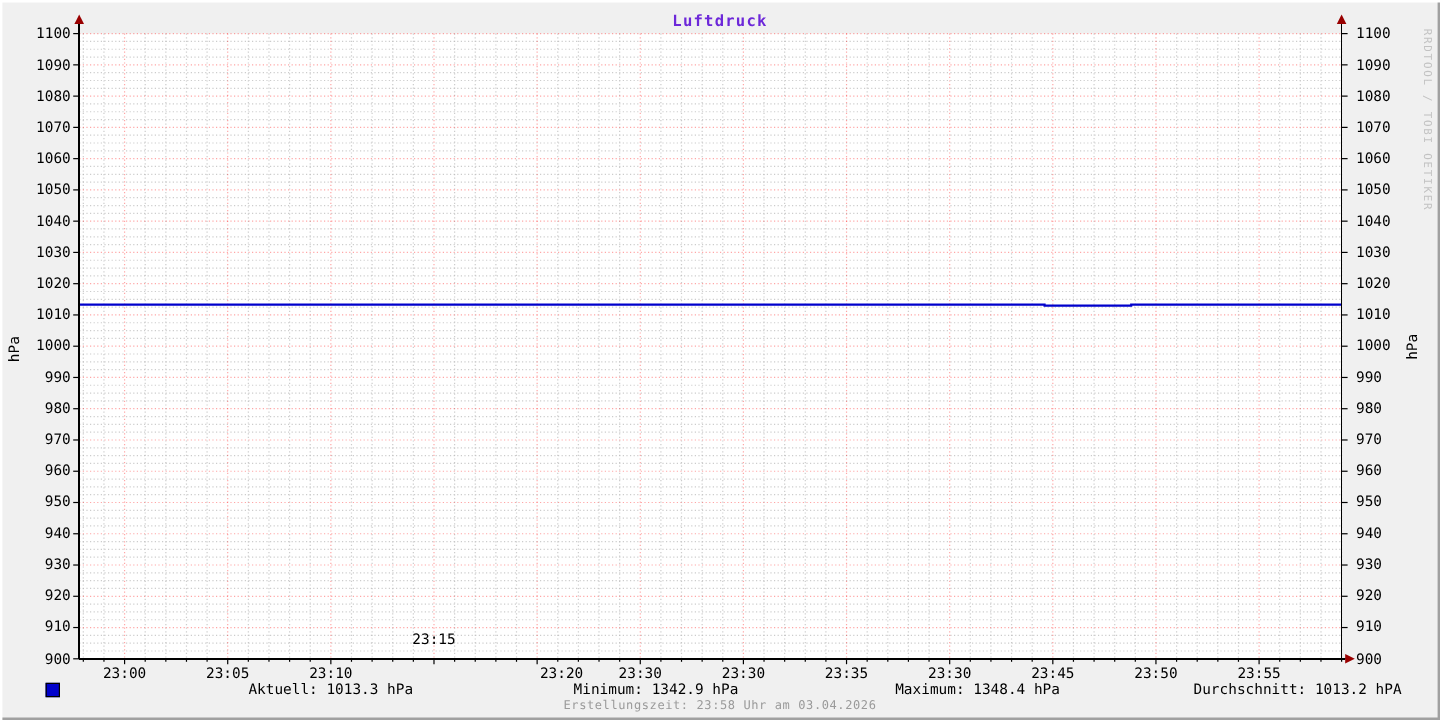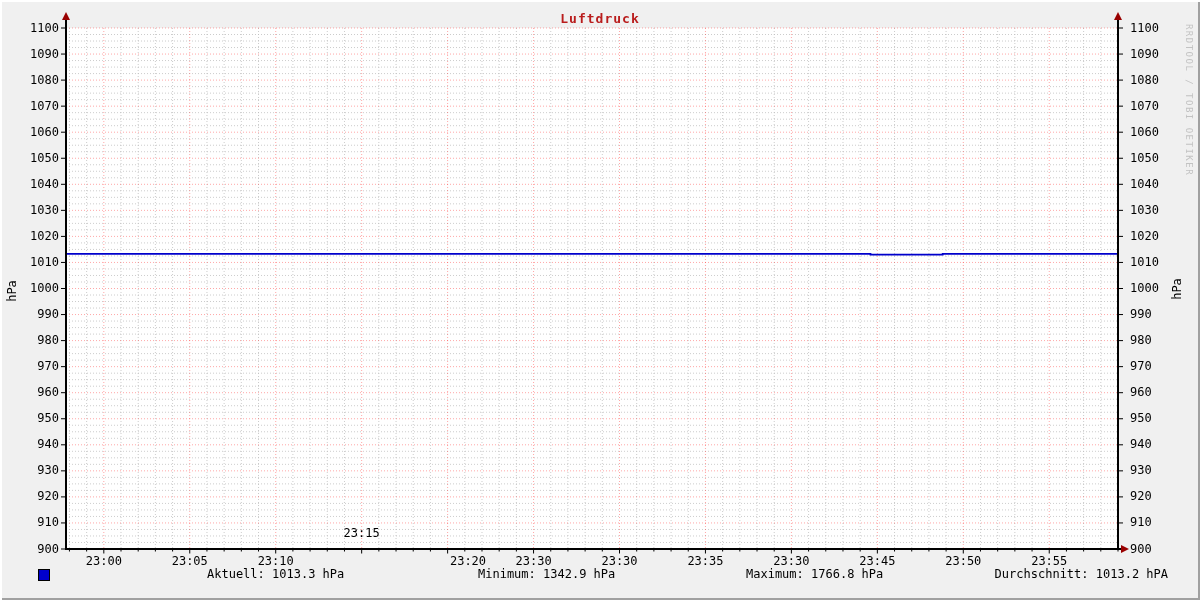--- a/index.html
+++ b/index.html
@@ -8,21 +8,21 @@
     width:1200px;height:600px;
     background:#f0f0f0;
     box-shadow: inset 2px 2px 0 #ffffff, inset -2px -2px 0 #a0a0a0;
     font-family:"DejaVu Sans Mono","Liberation Mono",monospace;
     overflow:hidden;
     -webkit-user-select:none;user-select:none;
   }
   .rrd svg{position:absolute;left:0;top:0;}
   .title{
     position:absolute;left:0;right:0;top:11px;
-    text-align:center;font-size:13px;font-weight:bold;color:#b91c1c;
+    text-align:center;font-size:13px;font-weight:bold;color:#6d28d9;
     letter-spacing:1px;
   }
   .ylab{
     position:absolute;width:40px;height:14px;text-align:center;
     font-size:12px;color:#000;transform:rotate(-90deg);line-height:14px;
   }
   .ylab.left{left:-8px;top:284px;}
   .ylab.right{left:1157px;top:282px;}
   .watermark{
     position:absolute;left:1099px;top:94px;width:180px;height:12px;
@@ -373,17 +373,18 @@
 
   <div class="ylab left">hPa</div>
   <div class="ylab right">hPa</div>
 
   <div class="watermark">RRDTOOL / TOBI OETIKER</div>
 
   <span class="swatch" id="legend-swatch" style="background: rgb(0, 0, 204);"></span>
   <span class="legend-item series-name">Garten</span>
   <span class="legend-item stat0">Aktuell: 1013.3 hPa</span>
   <span class="legend-item stat1">Minimum: 1342.9 hPa</span>
-  <span class="legend-item stat2">Maximum: 1766.8 hPa</span>
+  <span class="legend-item stat2">Maximum: 1348.4 hPa</span>
   <span class="legend-item stat3">Durchschnitt: 1013.2 hPA</span>
 
+  <div class="footer">Erstellungszeit: 23:58 Uhr am 03.04.2026</div>
 
 </div>
 
 </body></html>

